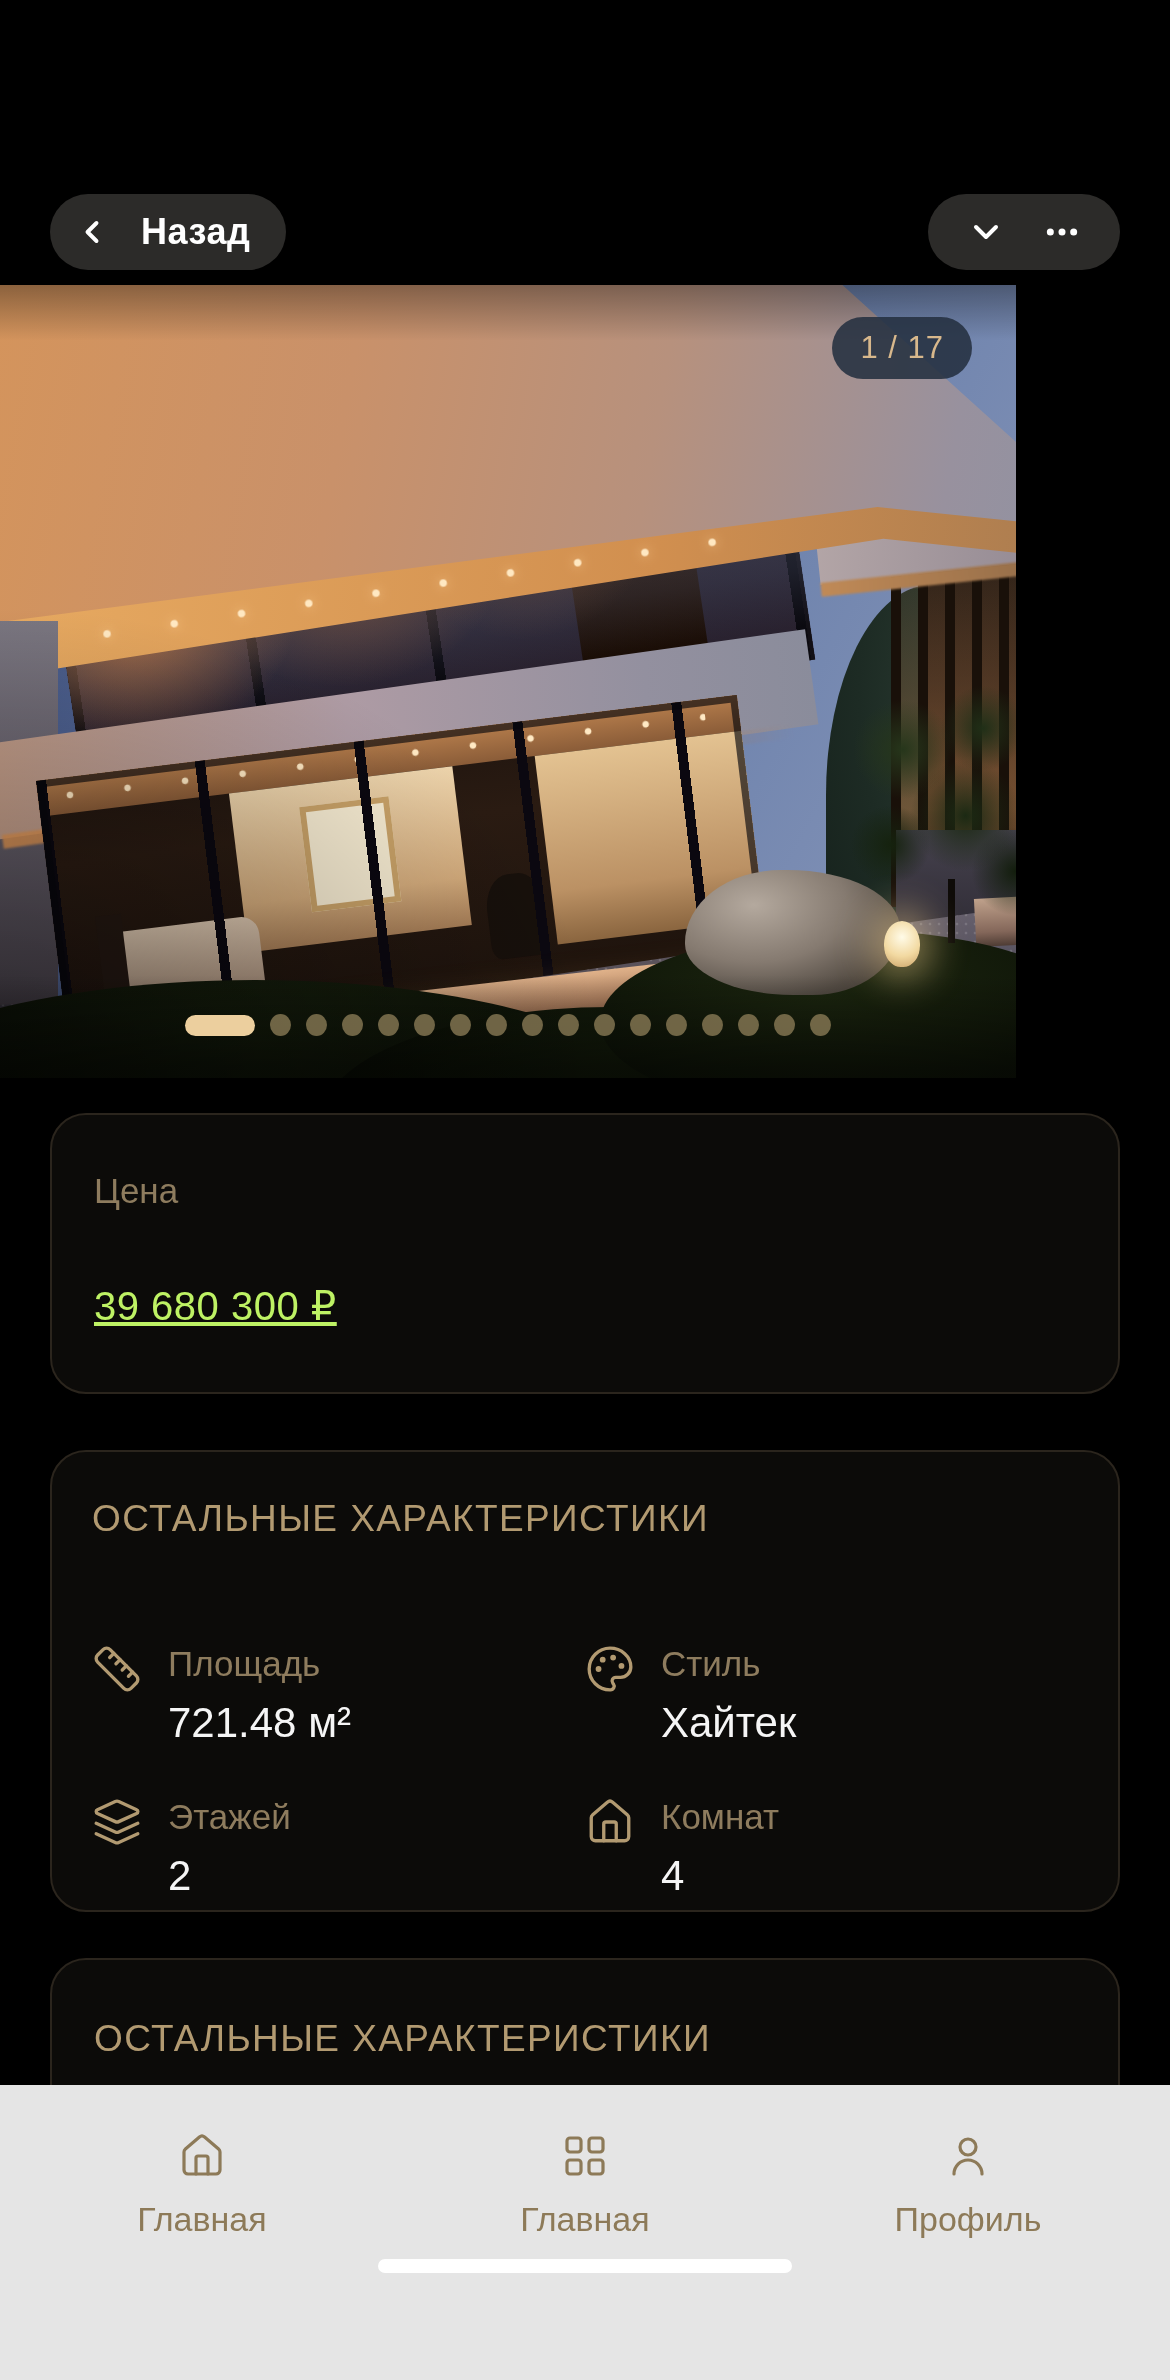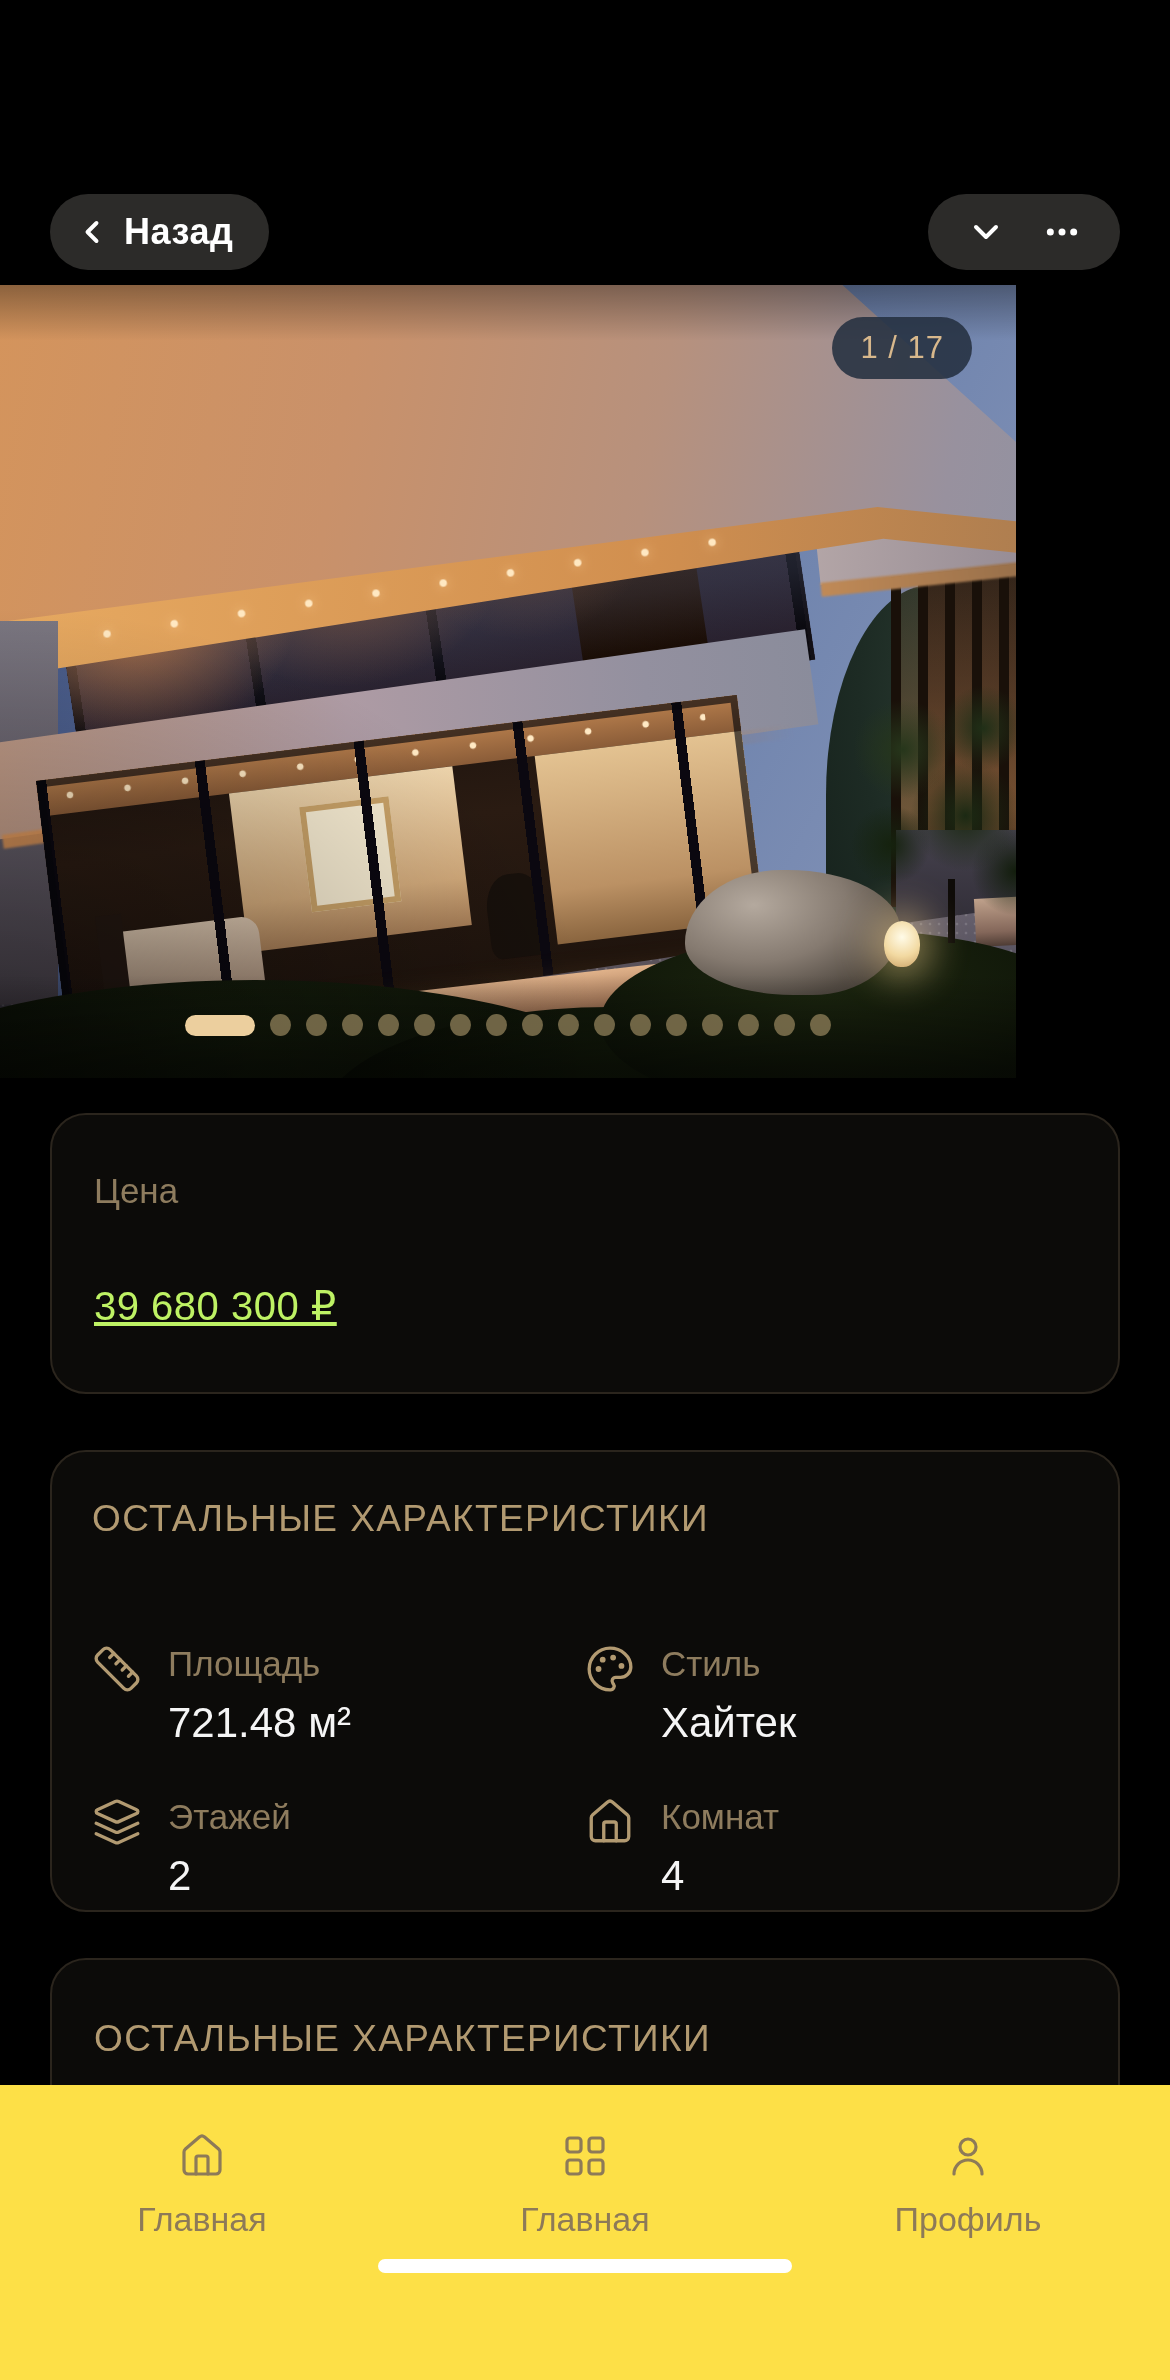--- a/index.html
+++ b/index.html
@@ -9,21 +9,21 @@
     -webkit-font-smoothing:antialiased;color:#fff;
   }
   .screen{position:absolute;inset:0;background:#000;}
 
   
   .nav{position:absolute;top:0;left:0;width:1170px;height:285px;background:#000;}
   .pill{
     position:absolute;top:194px;height:76px;border-radius:38px;
     background:#2c2b29;display:flex;align-items:center;border:none;color:#fff;
   }
-  .back-pill{left:50px;padding:0 36px 0 24px;gap:14px;cursor:pointer;}
+  .back-pill{left:50px;padding:0 36px 0 24px;gap:31px;cursor:pointer;}
   .back-pill svg{width:36px;height:36px;}
   .back-label{font-size:36px;font-weight:700;letter-spacing:.5px;}
   .nav-title{
     position:absolute;top:194px;left:300px;right:300px;height:76px;
     text-align:center;line-height:74px;font-size:47px;font-weight:400;color:#fff;
   }
   .more-pill{right:50px;width:192px;justify-content:center;gap:36px;}
   .icon-btn{background:none;border:none;padding:0;margin:0;color:#fff;display:flex;cursor:pointer;}
   .icon-btn svg{width:40px;height:40px;}
 
@@ -180,21 +180,21 @@
     color:var(--accent-gold,#b29a71);}
   .spec-grid{margin-top:104px;display:grid;grid-template-columns:1fr 1fr;row-gap:50px;}
   .spec{display:flex;gap:26px;}
   .spec svg{width:50px;height:50px;flex:none;color:var(--accent-gold,#b29a71);margin-top:0;}
   .spec-label{font-size:35px;color:var(--muted-gold,#8e7c5e);}
   .spec-value{font-size:42px;color:#f5f5f5;margin-top:15px;}
 
   .other-card{top:1958px;height:300px;padding:58px 42px;}
 
   
-  .tabbar{position:absolute;left:0;top:2085px;width:1170px;height:295px;background:#fde047;}
+  .tabbar{position:absolute;left:0;top:2085px;width:1170px;height:295px;background:#e5e5e5;}
   .tabs{display:flex;justify-content:space-between;padding:46px 104px 0;}
   .tab{display:flex;flex-direction:column;align-items:center;gap:20px;min-width:196px;
     color:#8d7a58;background:none;border:none;cursor:pointer;}
   .tab svg{width:48px;height:48px;}
   .tab-label{font-size:34px;color:#8d7a58;}
   .home-indicator{position:absolute;left:50%;transform:translateX(-50%);top:174px;
     width:414px;height:14px;border-radius:8px;background:#fff;}
 </style>
 </head>
 <body>

